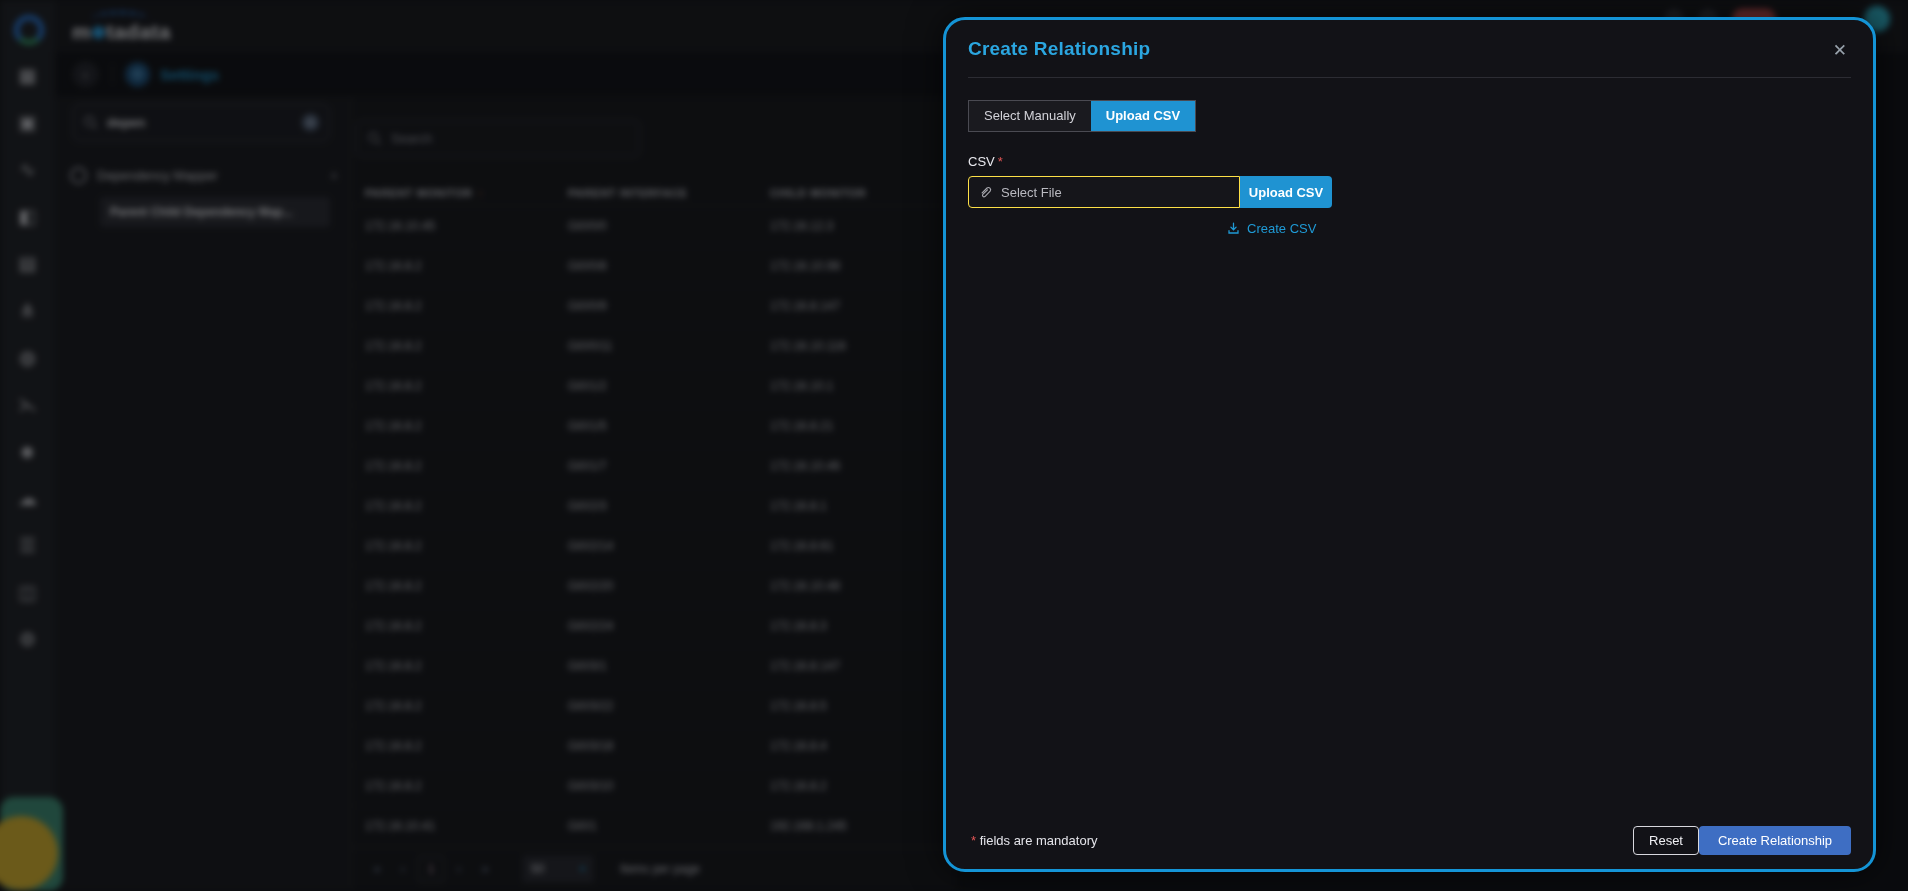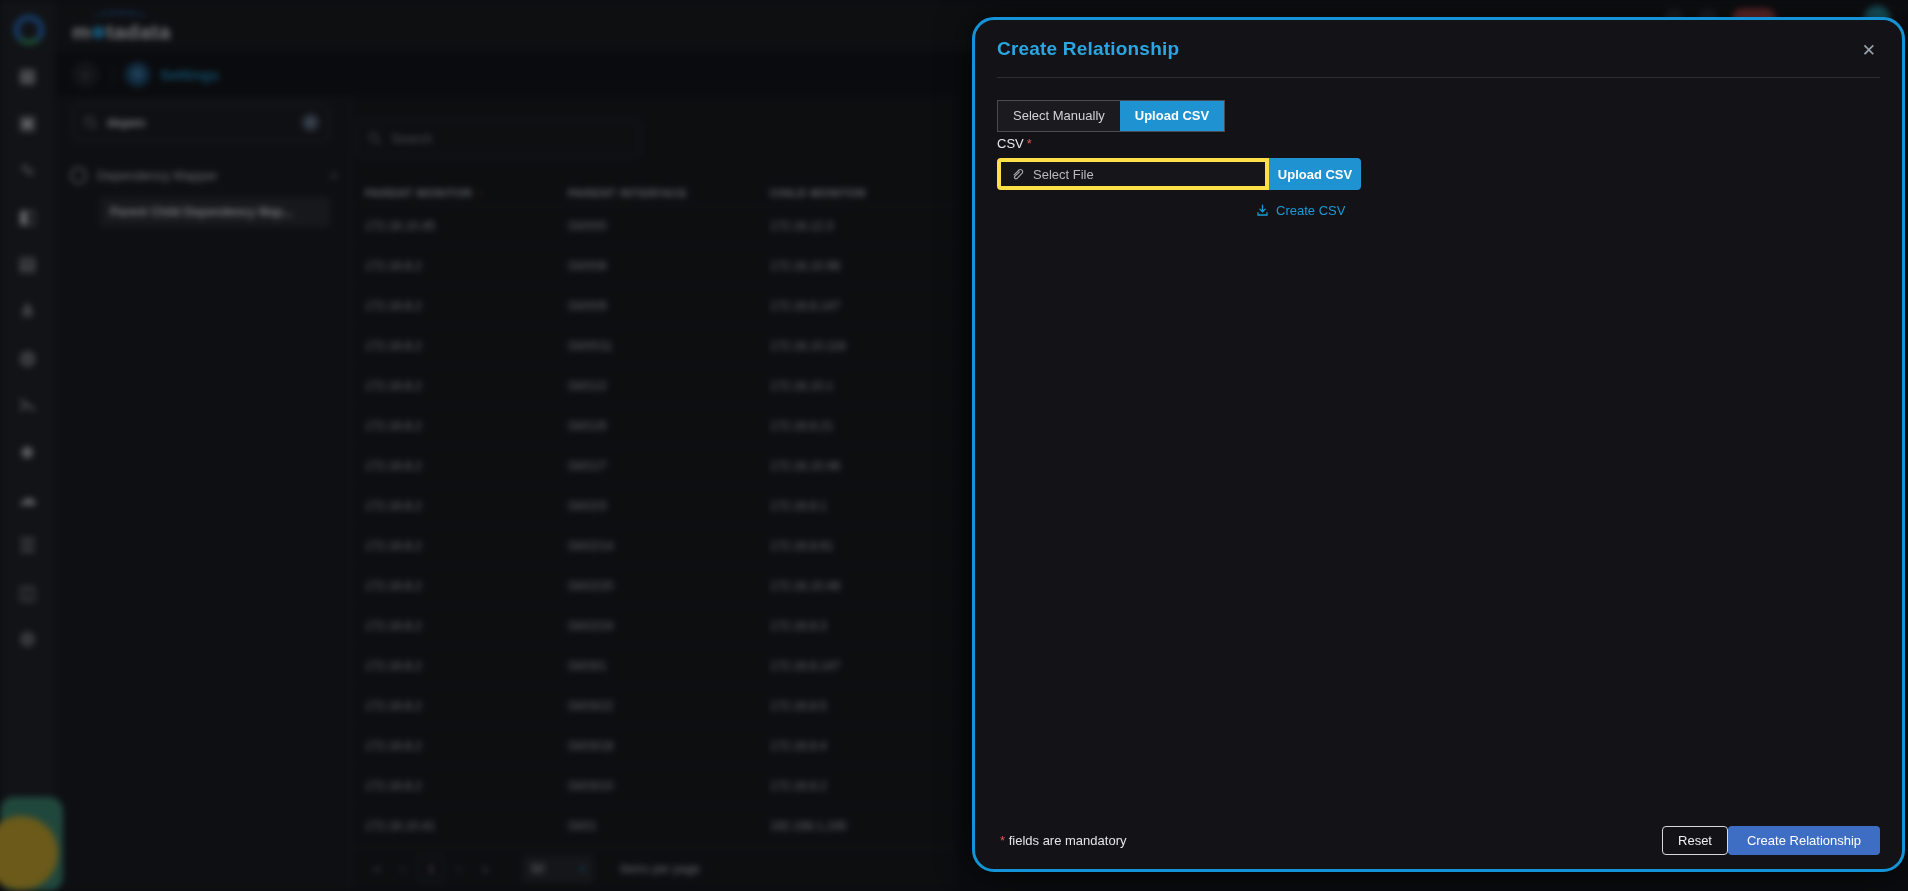--- a/index.html
+++ b/index.html
@@ -67,34 +67,34 @@
              align-items:center; justify-content:space-between; padding:0 9px; color:#e4e4ea; font-size:12px; }
   .pg-size .caret { color:#1f9ad6; font-size:10px; }
   .pg-label { color:#cfcfd5; font-size:12px; margin-left:26px; }
 
   .corner-widget { position:absolute; left:0; top:797px; width:63px; height:94px; background:#3e8d74; border-radius:14px; }
   .corner-sun { position:absolute; left:-16px; top:816px; width:74px; height:74px; border-radius:50%; background:#d9b32c; }
 
   .scrim { position:absolute; inset:0; background:rgba(6,7,9,0.52); }
 
   
-  .modal { position:absolute; left:972px; top:17px; width:933px; height:855px; background:#121217;
+  .modal { position:absolute; left:943px; top:17px; width:933px; height:855px; background:#121217;
            border:3px solid #1494d6; border-radius:22px; box-shadow:0 0 34px rgba(0,0,0,.65);
            padding:18px 22px 14px 22px; display:flex; flex-direction:column; }
   .m-header { display:flex; align-items:flex-start; justify-content:space-between; }
   .m-title { color:#2ba6e0; font-size:19px; font-weight:600; letter-spacing:.2px; }
   .m-close { color:#97a1ab; font-size:17px; cursor:pointer; line-height:1; padding:4px; }
   .m-divider { border-bottom:1px solid #2c2c33; margin-top:14px; }
   .m-tabs { display:inline-flex; margin-top:22px; border:1px solid #4a4a52; border-radius:0; overflow:hidden; width:max-content; }
   .m-tab { height:30px; line-height:30px; padding:0 15px; font-size:13px; background:#1a1a1f; color:#d2d2d8; cursor:pointer; }
   .m-tab.active { background:#1f93d2; color:#ffffff; font-weight:bold; }
-  .m-field-label { margin-top:4px; font-size:13px; color:#e8e8ee; }
+  .m-field-label { margin-top:22px; font-size:13px; color:#e8e8ee; }
   .req { color:#e25555; margin-left:3px; }
   .m-file-row { margin-top:7px; display:flex; width:max-content; }
-  .file-input { width:272px; height:32px; background:#15151a; border:4px solid #fde047; border-radius:4px 0 0 4px;
+  .file-input { width:272px; height:32px; background:#15151a; border:1px solid #fde047; border-radius:4px 0 0 4px;
                 display:flex; align-items:center; padding:0 9px; }
   .file-input .ph { color:#b9b9c0; font-size:13px; margin-left:8px; }
   .upload-btn { width:92px; height:32px; background:#1f93d2; border:none; border-radius:0 4px 4px 0;
                 color:#fff; font-size:13px; font-weight:bold; cursor:pointer; font-family:inherit; }
   .sample-row { margin-top:13px; margin-left:258px; display:flex; align-items:center; gap:6px;
                 color:#1f9ad6; font-size:13px; cursor:pointer; width:max-content; }
   .m-spacer { flex:1; }
   .m-footer { display:flex; align-items:center; }
   .m-note { font-size:13px; color:#e4e4ea; }
   .m-actions { margin-left:auto; display:flex; }

